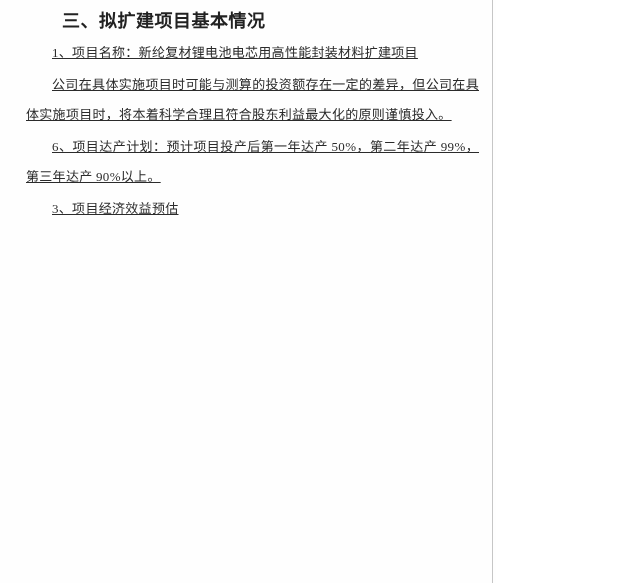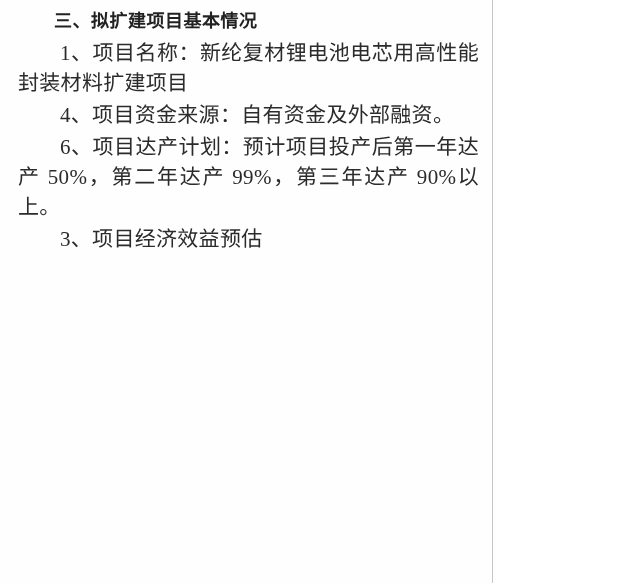--- a/index.html
+++ b/index.html
@@ -11,64 +11,65 @@
     width: 620px;
     height: 583px;
     overflow: hidden;
     font-family: "Liberation Serif", "DejaVu Serif", serif;
   }
   .page {
     position: relative;
     box-sizing: border-box;
     width: 496px;
     height: 583px;
-    padding: 6px 17px 0 18px;
+    padding: 6px 17px 0 26px;
     background: #fefefe;
     color: #2b2b2b;
   }
   .heading {
     margin: 0 0 2px 0;
     font-size: 18px;
     font-weight: bold;
     line-height: 30px;
     text-indent: 2em;
     color: #222222;
     letter-spacing: 0.5px;
   }
   .para {
     margin: 0 0 2px 0;
-    font-size: 21px;
+    font-size: 13px;
     line-height: 30px;
     text-align: justify;
     text-justify: inter-ideograph;
     text-indent: 2em;
     letter-spacing: 0.3px;
     word-break: normal;
+    text-decoration: underline;
   }
   .edge-rule {
     position: absolute;
     top: 0;
     right: 3px;
     width: 1px;
     height: 583px;
     background: #c6c6c6;
   }
 </style>
 </head>
 <body>
 
 <div class="page">
   <h2 class="heading">三、拟扩建项目基本情况</h2>
 
   <p class="para">1、项目名称：新纶复材锂电池电芯用高性能封装材料扩建项目</p>
 
 
 
+  <p class="para">公司在具体实施项目时可能与测算的投资额存在一定的差异，但公司在具体实施项目时，将本着科学合理且符合股东利益最大化的原则谨慎投入。</p>
 
-  <p class="para">4、项目资金来源：自有资金及外部融资。</p>
 
 
   <p class="para">6、项目达产计划：预计项目投产后第一年达产 50%，第二年达产 99%，第三年达产 90%以上。</p>
 
   <p class="para">3、项目经济效益预估</p>
 
 
   <div class="edge-rule"></div>
 </div>
 

